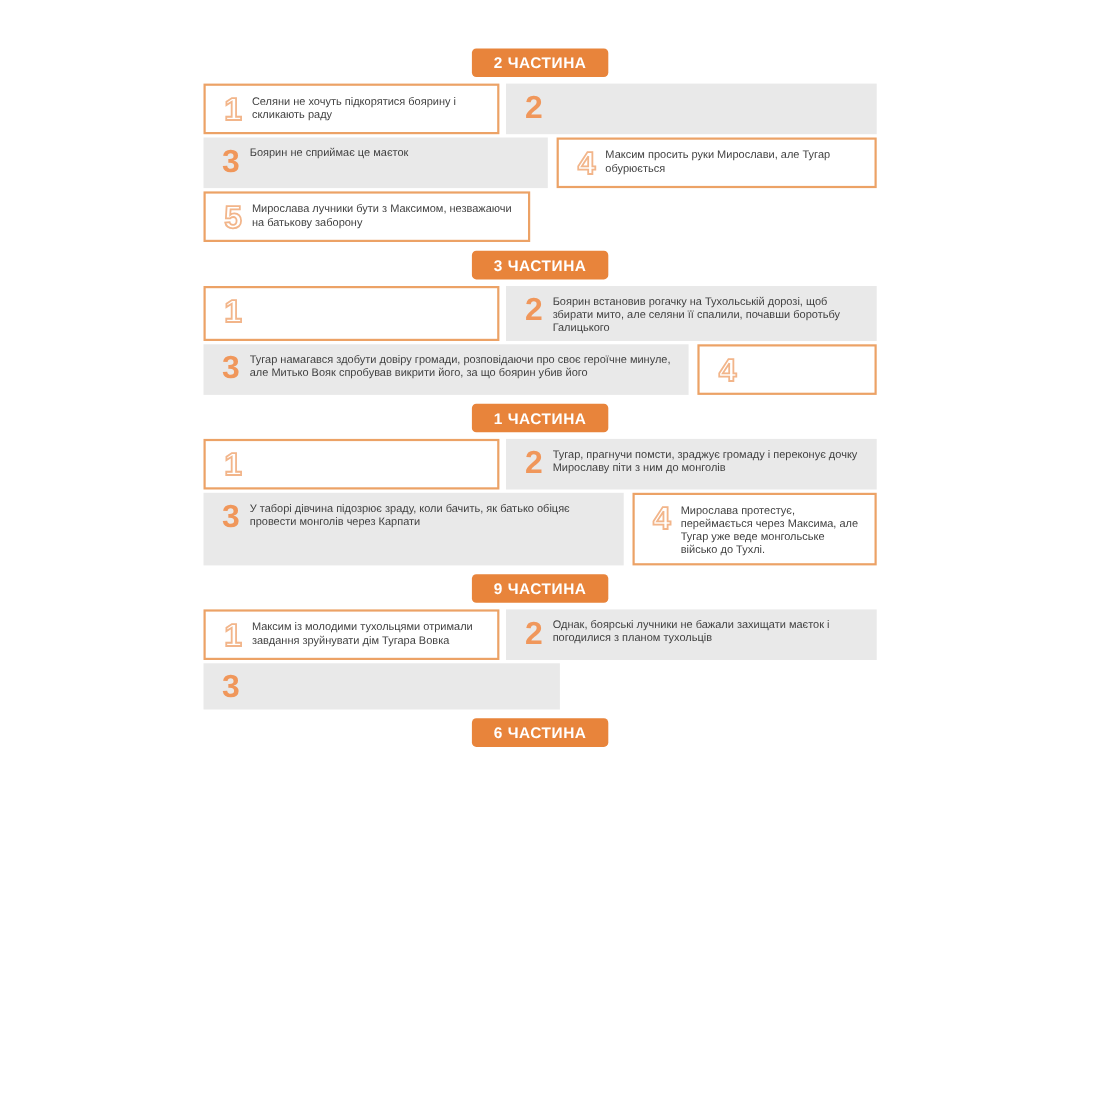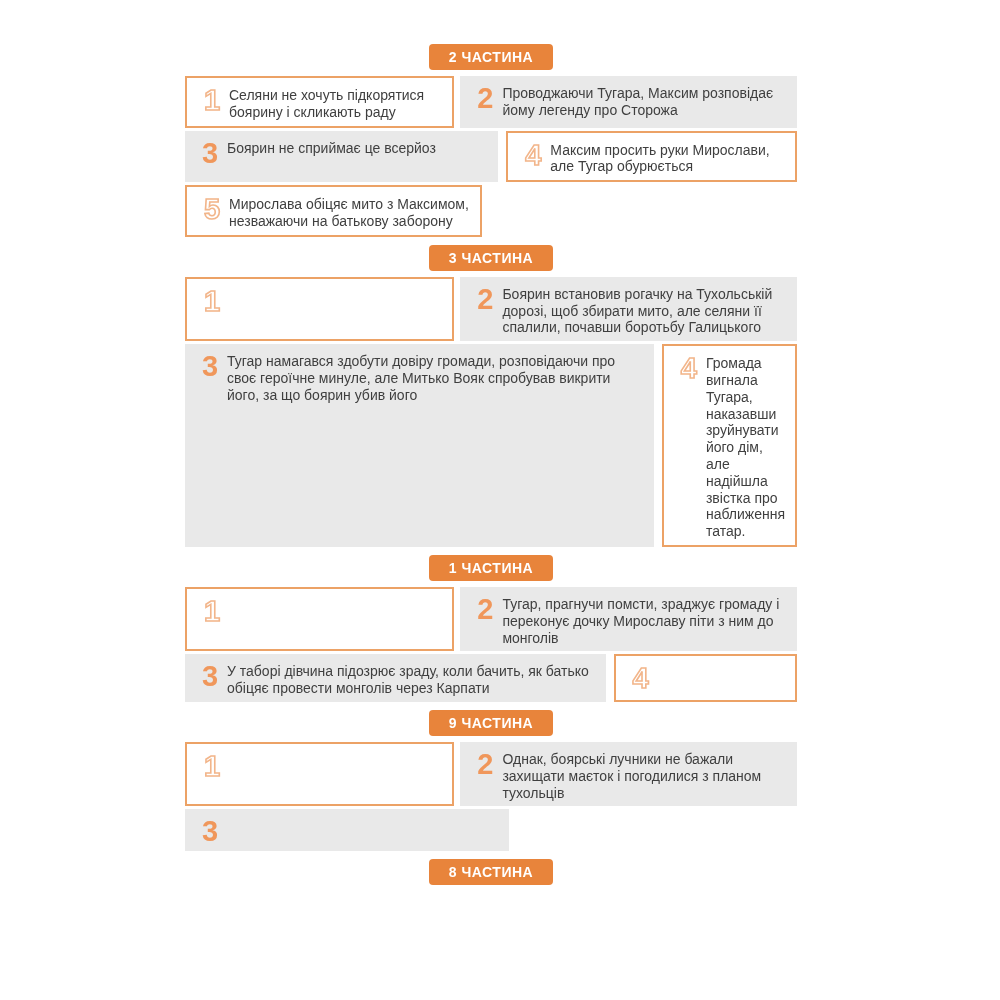--- a/index.html
+++ b/index.html
@@ -21,21 +21,21 @@
   .item { box-sizing:border-box; display:flex; align-items:flex-start;
           padding:5px 10px 5px 8px; }
   .item.white { background:#ffffff; border:2px solid #ECA266; }
   .item.gray  { background:#E9E9E9; border:none; }
 
   .num { flex:0 0 34px; font-size:29px; font-weight:bold; line-height:1;
          padding-top:3px; text-align:center; }
   .num.solid   { color:#F0975B; }
   .num.outline { color:#ffffff; -webkit-text-stroke:1.6px #F2B58A; }
 
-  .txt { font-size:14px; line-height:1.2; padding-top:4px; }
+  .txt { font-size:10px; line-height:1.2; padding-top:4px; }
 
   
   .wA { width:44%; }      
   .wB { width:55%; }      
   .grow { flex:1 1 auto; margin-right:8px; }  
   .w475 { width:47.5%; }  .w43 { width:43%; }
   .w47  { width:47%; }
   .w485 { width:48.5%; }  .w53 { width:53%; }
 </style>
 </head>
@@ -44,92 +44,92 @@
 <div class="content">
 
   <div class="badge first">2 ЧАСТИНА</div>
   <div class="row">
     <div class="item white wA">
       <span class="num outline">1</span>
       <span class="txt">Селяни не хочуть підкорятися боярину і скликають раду</span>
     </div>
     <div class="item gray wB">
       <span class="num solid">2</span>
-      <span class="txt">Проводжаючи Тугара, Максим розповідає йому легенду про Сторожа</span>
     </div>
   </div>
   <div class="row">
     <div class="item gray grow">
       <span class="num solid">3</span>
-      <span class="txt">Боярин не сприймає це всерйоз</span>
+      <span class="txt">Боярин не сприймає це маєток</span>
     </div>
     <div class="item white w475">
       <span class="num outline">4</span>
       <span class="txt">Максим просить руки Мирослави, але Тугар обурюється</span>
     </div>
   </div>
   <div class="row">
     <div class="item white w485">
       <span class="num outline">5</span>
-      <span class="txt">Мирослава обіцяє мито з Максимом, незважаючи на батькову заборону</span>
+      <span class="txt">Мирослава лучники бути з Максимом, незважаючи на батькову заборону</span>
     </div>
   </div>
 
   <div class="badge">3 ЧАСТИНА</div>
   <div class="row">
     <div class="item white wA">
       <span class="num outline">1</span>
     </div>
     <div class="item gray wB">
       <span class="num solid">2</span>
       <span class="txt">Боярин встановив рогачку на Тухольській дорозі, щоб збирати мито, але селяни її спалили, почавши боротьбу Галицького</span>
     </div>
   </div>
   <div class="row">
     <div class="item gray grow">
       <span class="num solid">3</span>
       <span class="txt">Тугар намагався здобути довіру громади, розповідаючи про своє героїчне минуле, але Митько Вояк спробував викрити його, за що боярин убив його</span>
     </div>
     <div class="item white w43">
       <span class="num outline">4</span>
-      <span class="txt">Громада вигнала Тугара, наказавши зруйнувати його дім, але надійшла звістка про наближення татар.</span>
     </div>
   </div>
 
   <div class="badge">1 ЧАСТИНА</div>
   <div class="row">
     <div class="item white wA">
       <span class="num outline">1</span>
     </div>
     <div class="item gray wB">
       <span class="num solid">2</span>
       <span class="txt">Тугар, прагнучи помсти, зраджує громаду і переконує дочку Мирославу піти з ним до монголів</span>
     </div>
   </div>
   <div class="row">
     <div class="item gray grow">
       <span class="num solid">3</span>
       <span class="txt">У таборі дівчина підозрює зраду, коли бачить, як батько обіцяє провести монголів через Карпати</span>
     </div>
     <div class="item white w47">
       <span class="num outline">4</span>
+      <span class="txt">Мирослава протестує, переймається через Максима, але Тугар уже веде монгольське військо до Тухлі.</span>
     </div>
   </div>
 
   <div class="badge">9 ЧАСТИНА</div>
   <div class="row">
     <div class="item white wA">
       <span class="num outline">1</span>
+      <span class="txt">Максим із молодими тухольцями отримали завдання зруйнувати дім Тугара Вовка</span>
     </div>
     <div class="item gray wB">
       <span class="num solid">2</span>
       <span class="txt">Однак, боярські лучники не бажали захищати маєток і погодилися з планом тухольців</span>
     </div>
   </div>
   <div class="row">
     <div class="item gray w53">
       <span class="num solid">3</span>
     </div>
   </div>
 
-  <div class="badge">8 ЧАСТИНА</div>
+  <div class="badge">6 ЧАСТИНА</div>
 
 </div>
 
 </body></html>

